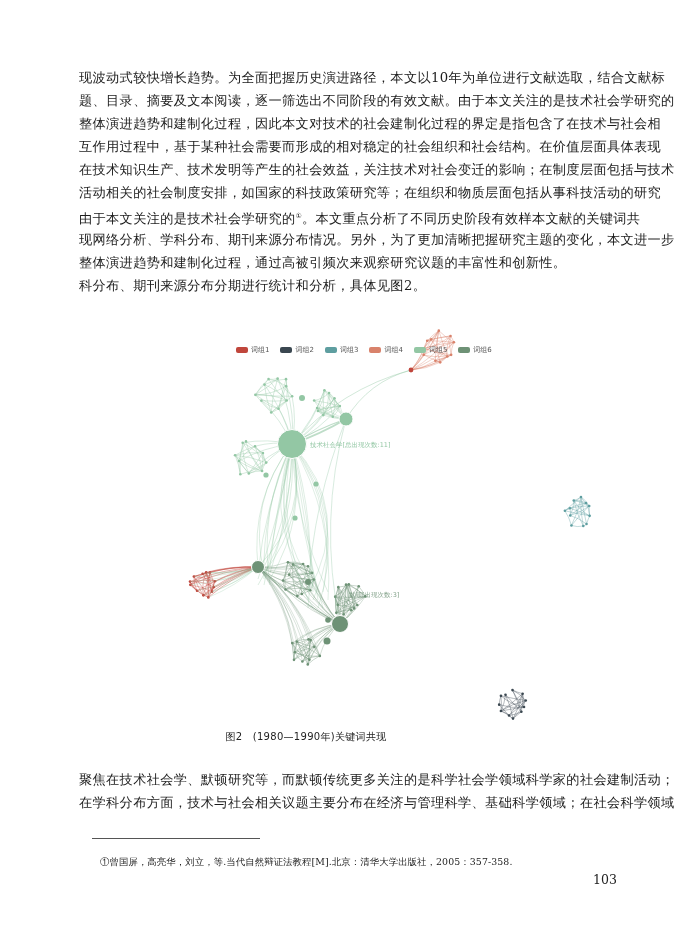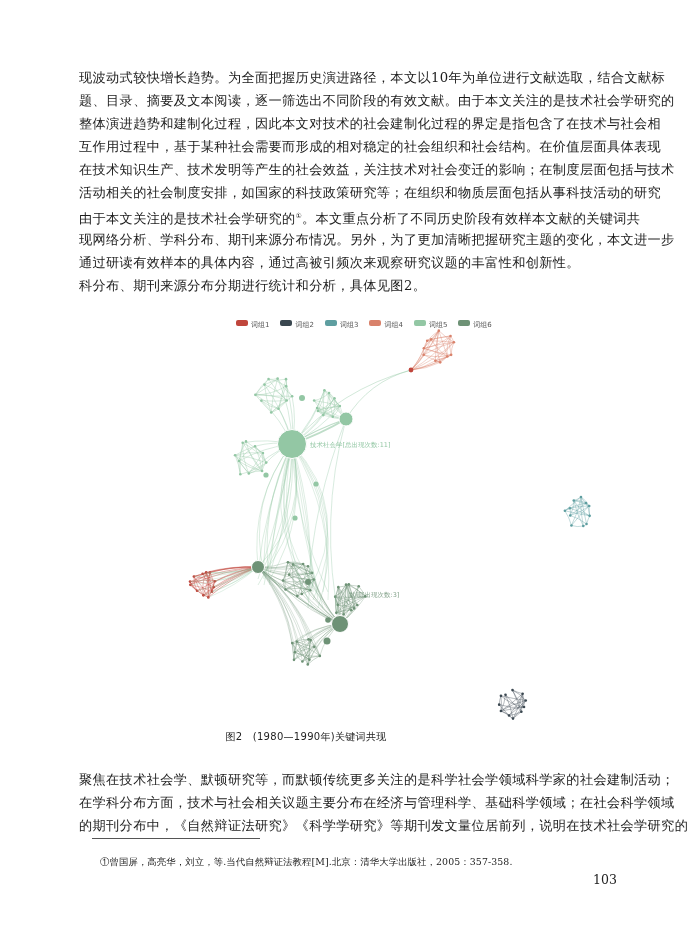--- a/index.html
+++ b/index.html
@@ -9,21 +9,21 @@
       line-height: 23.1px; letter-spacing: 0.35px; text-align: justify; text-align-last: justify; }
     .para .line { display: block; white-space: nowrap; height: 23.1px; }
     .para .line.last { text-align-last: left; }
     #p1 { top: 66px; }
     #p3 { top: 768px; }
     sup { font-size: 7px; vertical-align: 5px; letter-spacing: 0; }
     #figure { position: absolute; left: 170px; top: 313px; width: 460px; height: 410px; }
     #figure svg { position: absolute; left: 0; top: 0; }
     .legend { position: absolute; left: 66px; top: 7px; display: flex; gap: 11px;
       font-family: "DejaVu Sans", "Liberation Sans", sans-serif; font-size: 7px; color: #555; }
-    .legend-item { display: flex; gap: 3px; }
+    .legend-item { display: flex; align-items: center; gap: 3px; margin-top: 25px; }
     .swatch { width: 12px; height: 6px; border-radius: 2px; display: inline-block; }
     .caption { position: absolute; left: 0; width: 612px; top: 730px; text-align: center;
       font-family: "DejaVu Sans", "Liberation Sans", sans-serif; font-size: 10px; color: #222; letter-spacing: 0.3px; }
     .footnote-rule { position: absolute; left: 92px; top: 838px; width: 168px; height: 0;
       border-top: 1px solid #555; }
     .footnote { position: absolute; left: 100px; top: 856px; font-size: 9.4px; color: #222; letter-spacing: 0.1px; }
     .page-number { position: absolute; left: 593px; top: 872px; font-size: 12.5px; color: #222; }
     .node-label { font-family: "DejaVu Sans", "Liberation Sans", sans-serif; font-size: 6.5px; }
   </style>
 </head>
@@ -31,21 +31,21 @@
 
 <div class="para" id="p1">
   <span class="line">现波动式较快增长趋势。为全面把握历史演进路径，本文以10年为单位进行文献选取，结合文献标</span>
   <span class="line">题、目录、摘要及文本阅读，逐一筛选出不同阶段的有效文献。由于本文关注的是技术社会学研究的</span>
   <span class="line">整体演进趋势和建制化过程，因此本文对技术的社会建制化过程的界定是指包含了在技术与社会相</span>
   <span class="line">互作用过程中，基于某种社会需要而形成的相对稳定的社会组织和社会结构。在价值层面具体表现</span>
   <span class="line">在技术知识生产、技术发明等产生的社会效益，关注技术对社会变迁的影响；在制度层面包括与技术</span>
   <span class="line">活动相关的社会制度安排，如国家的科技政策研究等；在组织和物质层面包括从事科技活动的研究</span>
   <span class="line"><span>由于本文关注的是技术社会学研究的</span><sup>①</sup><span>。本文重点分析了不同历史阶段有效样本文献的关键词共</span></span>
   <span class="line">现网络分析、学科分布、期刊来源分布情况。另外，为了更加清晰把握研究主题的变化，本文进一步</span>
-  <span class="line last">通过研读有效样本的具体内容，通过高被引频次来观察研究议题的丰富性和创新性。</span>
+  <span class="line last">整体演进趋势和建制化过程，通过高被引频次来观察研究议题的丰富性和创新性。</span>
   <span class="line last">科分布、期刊来源分布分期进行统计和分析，具体见图2。</span>
 </div>
 
 <div id="figure">
   <svg id="network" width="460" height="410" viewBox="0 0 460 410">
       <path d="M122.1237979615783,83.28511275801844 Q111.94924406834713,91.72058416357328 101.23350688183649,99.45697229433767" fill="none" stroke="#93c7a4" stroke-width="0.5" opacity="0.75"></path>
       <path d="M122.1237979615783,83.28511275801844 Q103.71129815342358,83.45012281403307 85.36910886395697,81.83411861439134" fill="none" stroke="#93c7a4" stroke-width="0.5" opacity="0.75"></path>
       <path d="M122.1237979615783,83.28511275801844 Q113.12378862520275,75.87152284363628 107.62325824236723,65.59019758951757" fill="none" stroke="#93c7a4" stroke-width="0.5" opacity="0.75"></path>
       <path d="M122.1237979615783,83.28511275801844 Q118.32588482594824,78.6959312709245 116.15426496938653,73.14896830855815" fill="none" stroke="#93c7a4" stroke-width="0.5" opacity="0.75"></path>
       <path d="M116.73791273538382,87.53917405882265 Q113.04354819029109,92.0623519266838 108.51373720031467,95.74858032593363" fill="none" stroke="#93c7a4" stroke-width="0.5" opacity="0.75"></path>
@@ -659,18 +659,17 @@
         <span>词组6</span>
       </span>
     </div>
 </div>
 
 <div class="caption">图2　(1980—1990年)关键词共现</div>
 
 <div class="para" id="p3">
   <span class="line">聚焦在技术社会学、默顿研究等，而默顿传统更多关注的是科学社会学领域科学家的社会建制活动；</span>
   <span class="line">在学科分布方面，技术与社会相关议题主要分布在经济与管理科学、基础科学领域；在社会科学领域</span>
-  <span class="line">的期刊分布中，《自然辩证法研究》《科学学研究》等期刊发文量位居前列，说明在技术社会学研究的</span>
 </div>
 
 <div class="footnote-rule"></div>
 <div class="footnote">①曾国屏，高亮华，刘立，等.当代自然辩证法教程[M].北京：清华大学出版社，2005：357-358.</div>
 <div class="page-number">103</div>
 
 </body></html>

